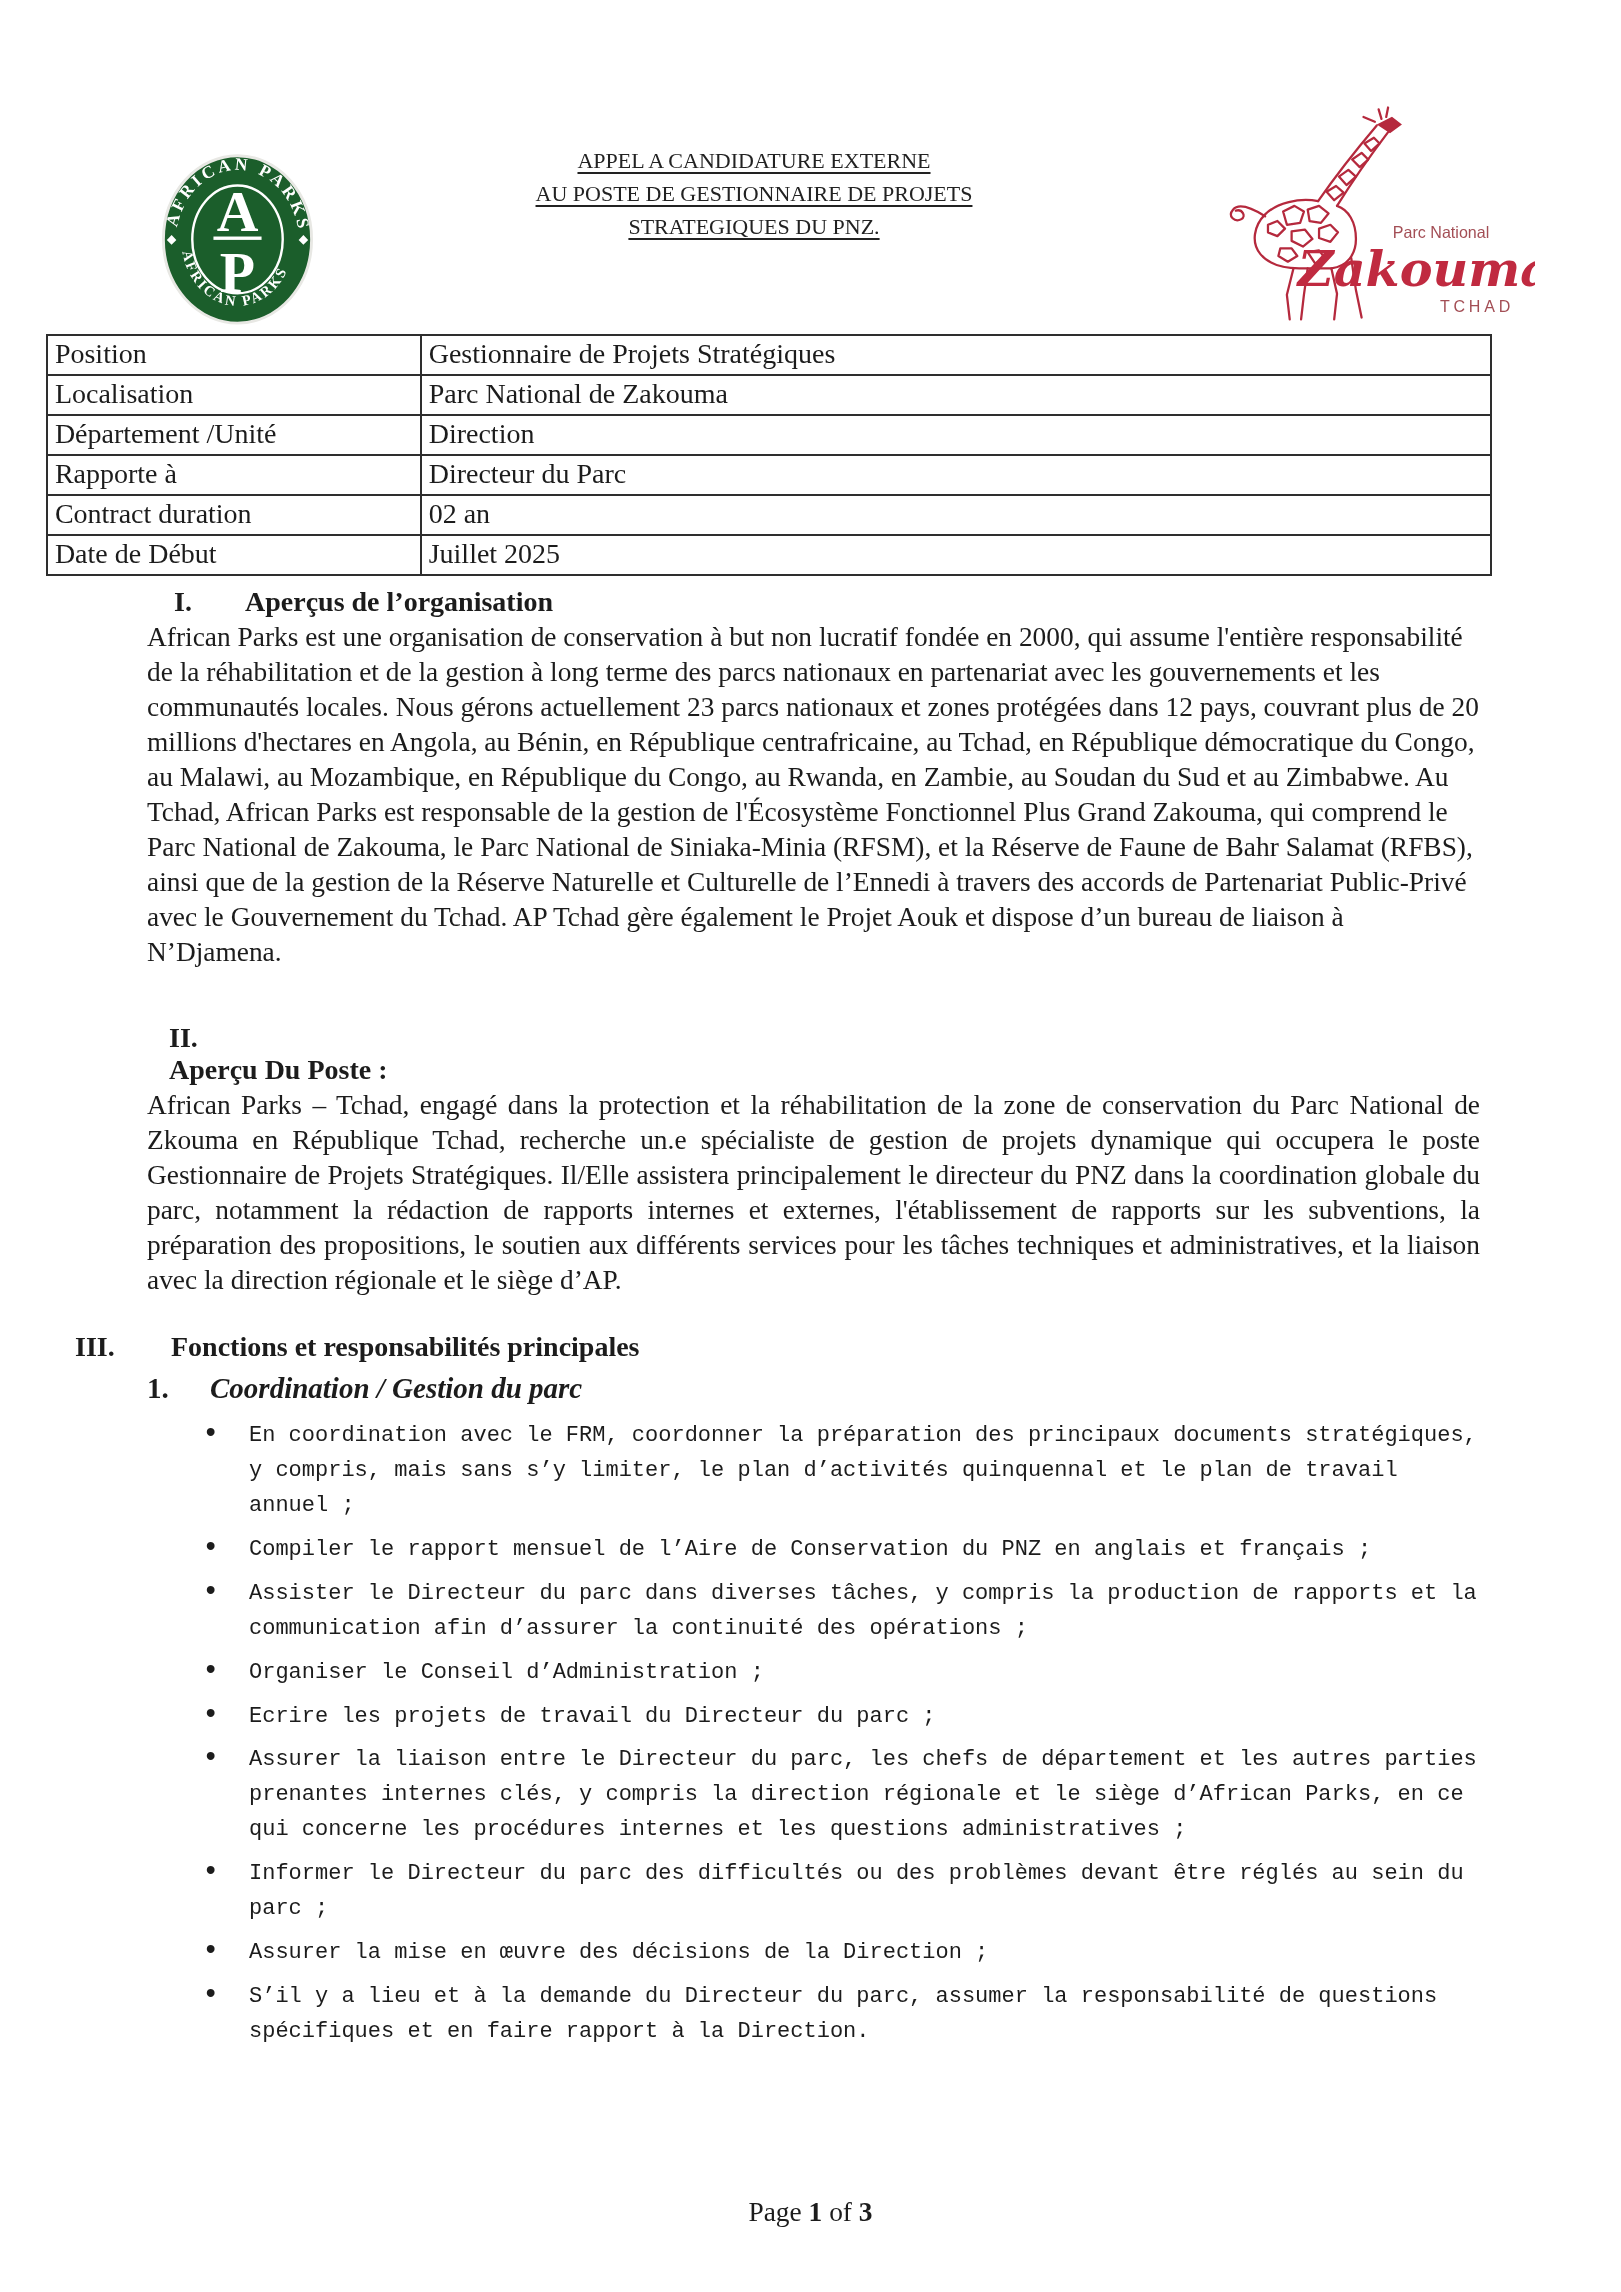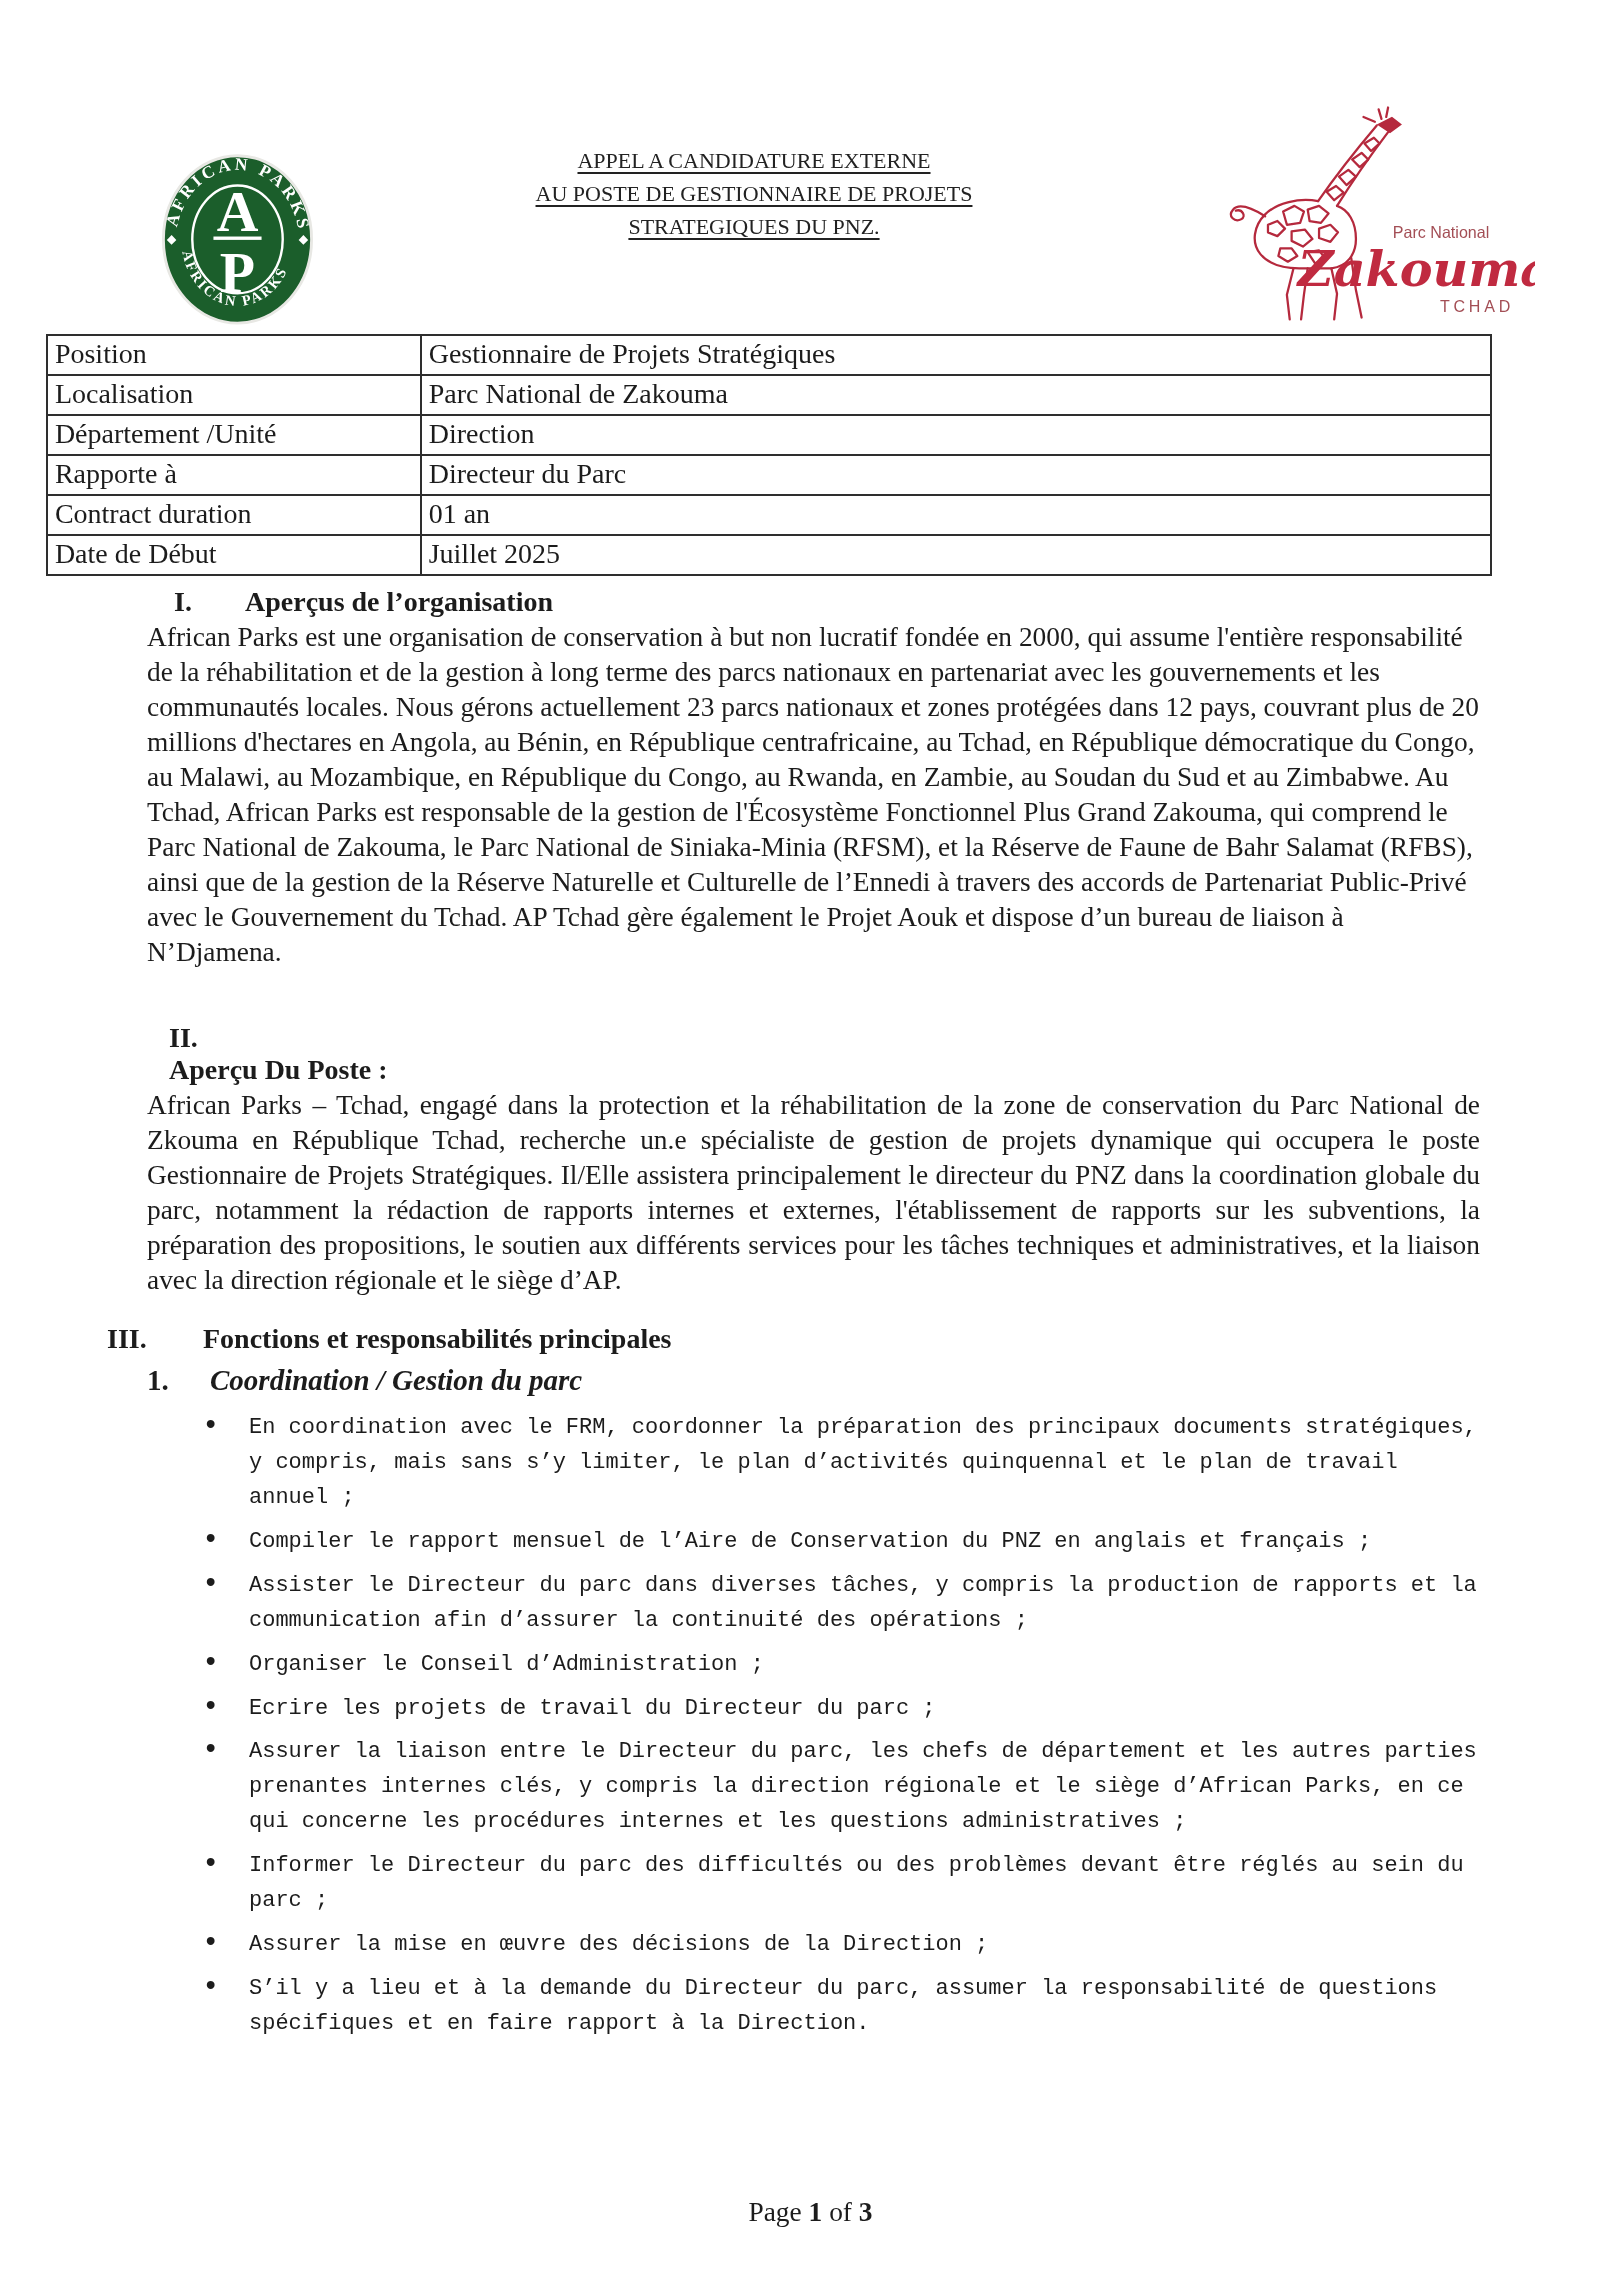--- a/index.html
+++ b/index.html
@@ -19,21 +19,21 @@
     border-collapse:collapse; margin:7.8px 0 0 46px; width:1446px;
     font-size:28px; table-layout:fixed;
   }
   table.info td { border:2.5px solid #2e2e2e; height:36px; padding:0 5.9px 2px 6.9px; vertical-align:middle; }
   table.info td.c1 { width:359px;border-radius:13px; }
   
   .heading { display:flex; font-weight:bold; font-size:28px; margin-top:9.8px; }
   .heading .hnum { flex:0 0 auto; }
   .h1i { padding-left:174px; } .h1i .hnum { width:71px; }
   .h2i { padding-left:169px; margin-top:52px;flex-direction:column; } .h2i .hnum { width:76px; }
-  .h3i { padding-left:107px; margin-top:25px; } .h3i .hnum { width:96px; }
+  .h3i { padding-left:75px; margin-top:33px; } .h3i .hnum { width:96px; }
   .subheading { display:flex; font-weight:bold; font-style:italic; font-size:29px; padding-left:147px; margin-top:9.8px; }
   .subheading .hnum { width:63px; flex:0 0 auto; font-style:normal; }
   .para { margin:2px 0 0 147px; width:1333px; font-size:27.4px; line-height:35px; }
   .para.justify { text-align:justify; }
   
   ul.bullets { list-style:none; margin:13px 137px 0 200px; padding:0; font-size:22px; line-height:35px;font-family:Liberation Mono, monospace; }
   ul.bullets li { position:relative; padding-left:49px; margin-bottom:8.8px; }
   ul.bullets li::before { content:"•"; position:absolute; left:2px; top:-1px; font-size:29px; }
   
   .footer { position:absolute; left:0; right:0; top:2197px; text-align:center; font-size:27.4px; }
@@ -116,21 +116,21 @@
       <tr>
         <td class="c1">Département /Unité</td>
         <td>Direction</td>
       </tr>
       <tr>
         <td class="c1">Rapporte à</td>
         <td>Directeur du Parc</td>
       </tr>
       <tr>
         <td class="c1">Contract duration</td>
-        <td>01 an</td>
+        <td>02 an</td>
       </tr>
       <tr>
         <td class="c1">Date de Début</td>
         <td>Juillet 2025</td>
       </tr>
     </tbody>
   </table>
 
   <div class="heading h1i">
     <span class="hnum">I.</span>

